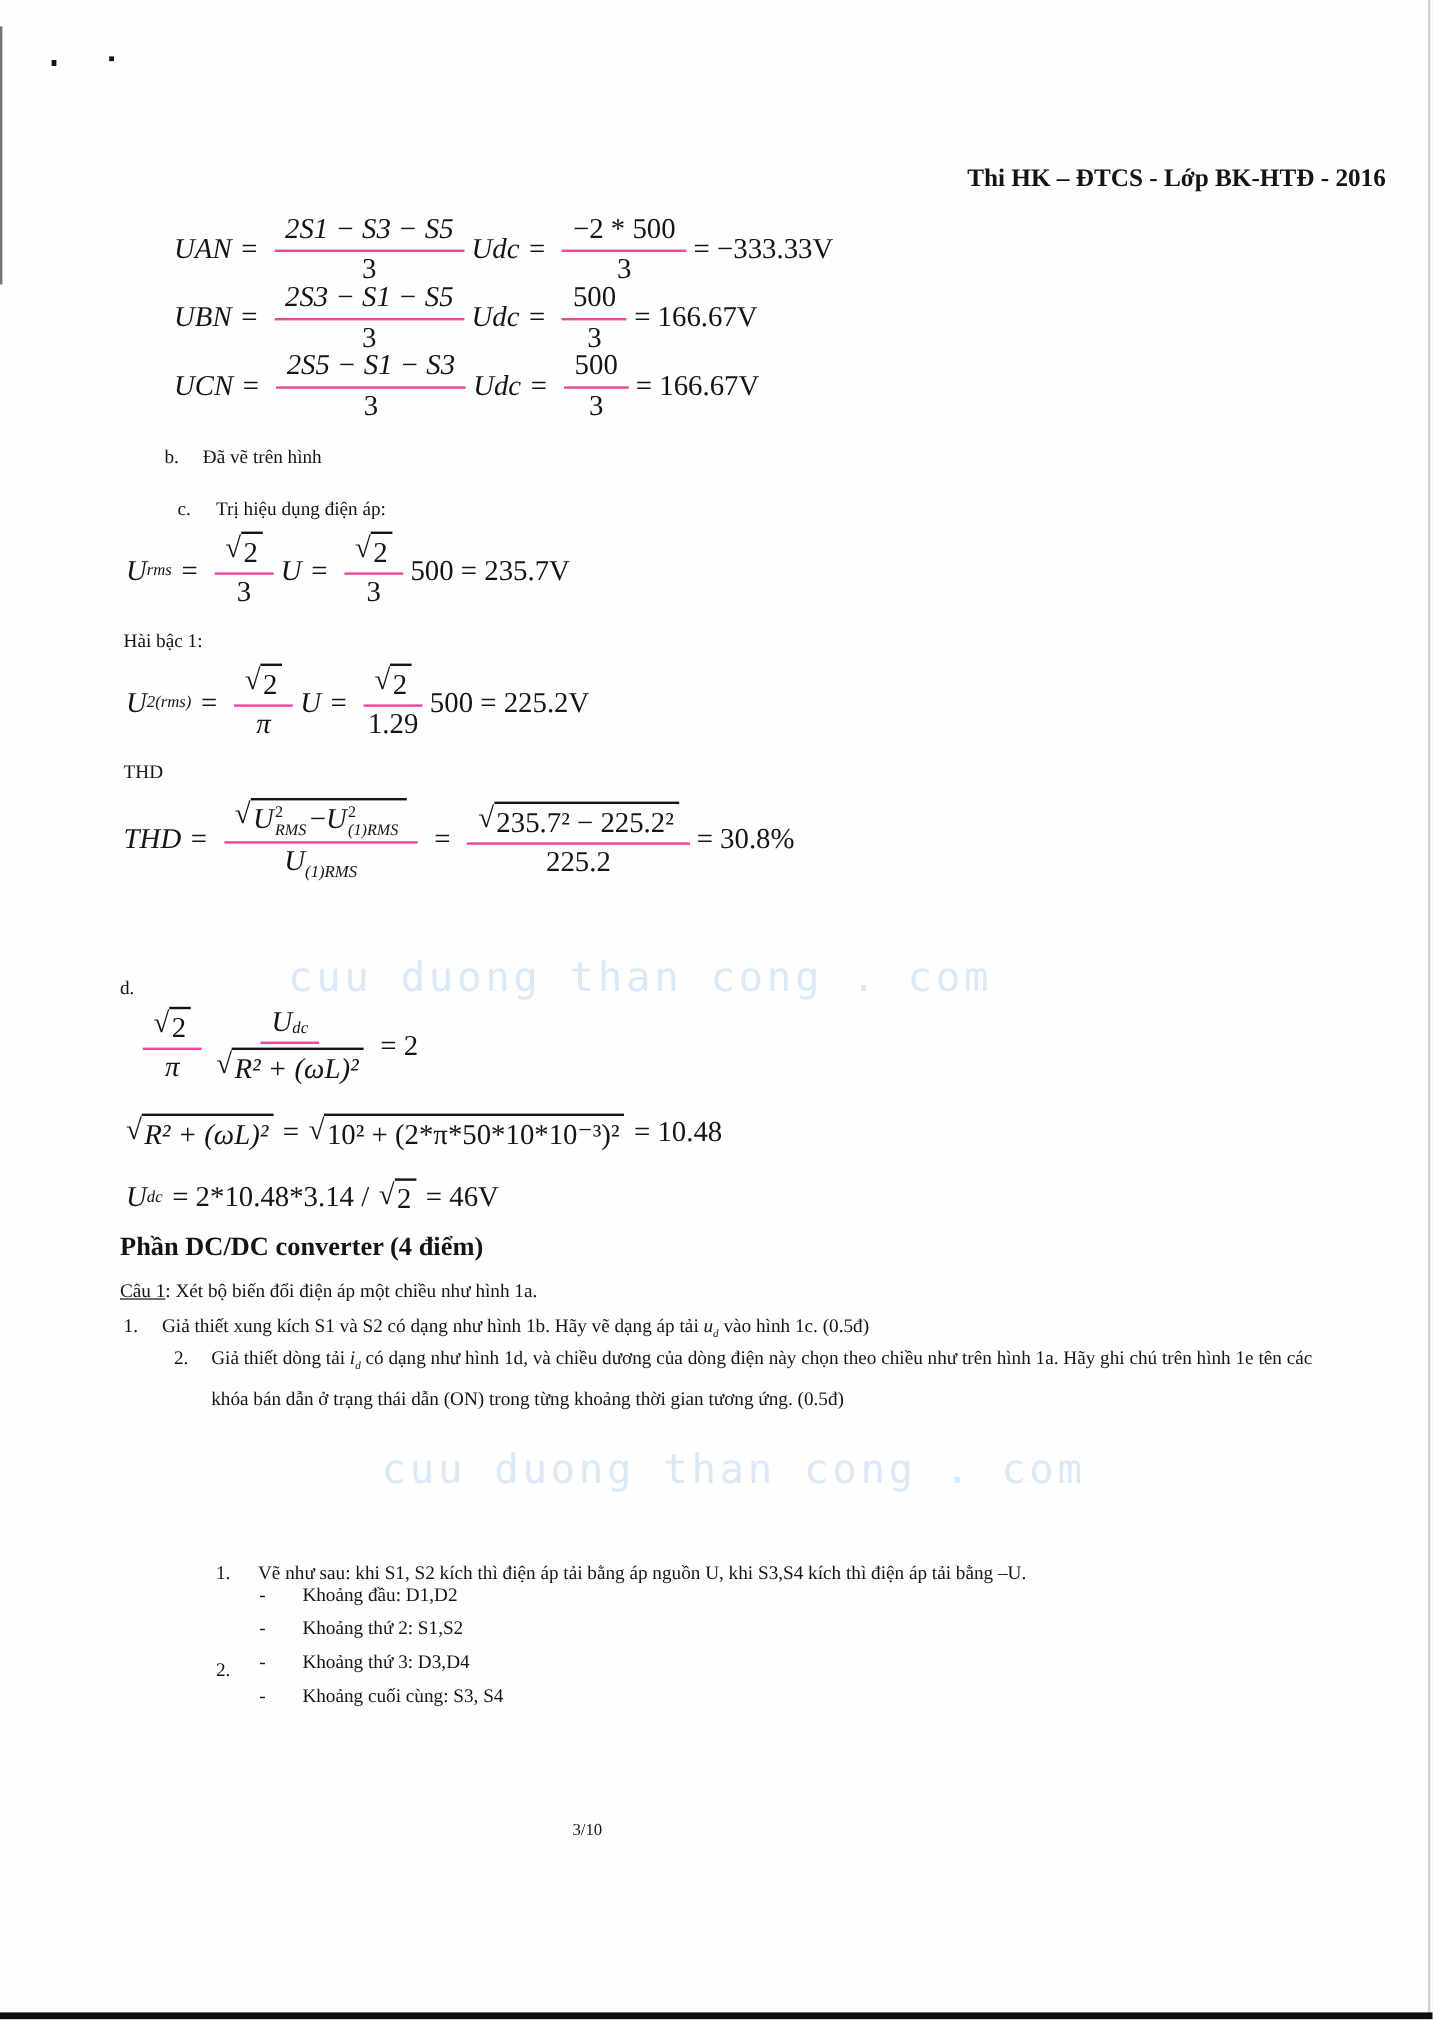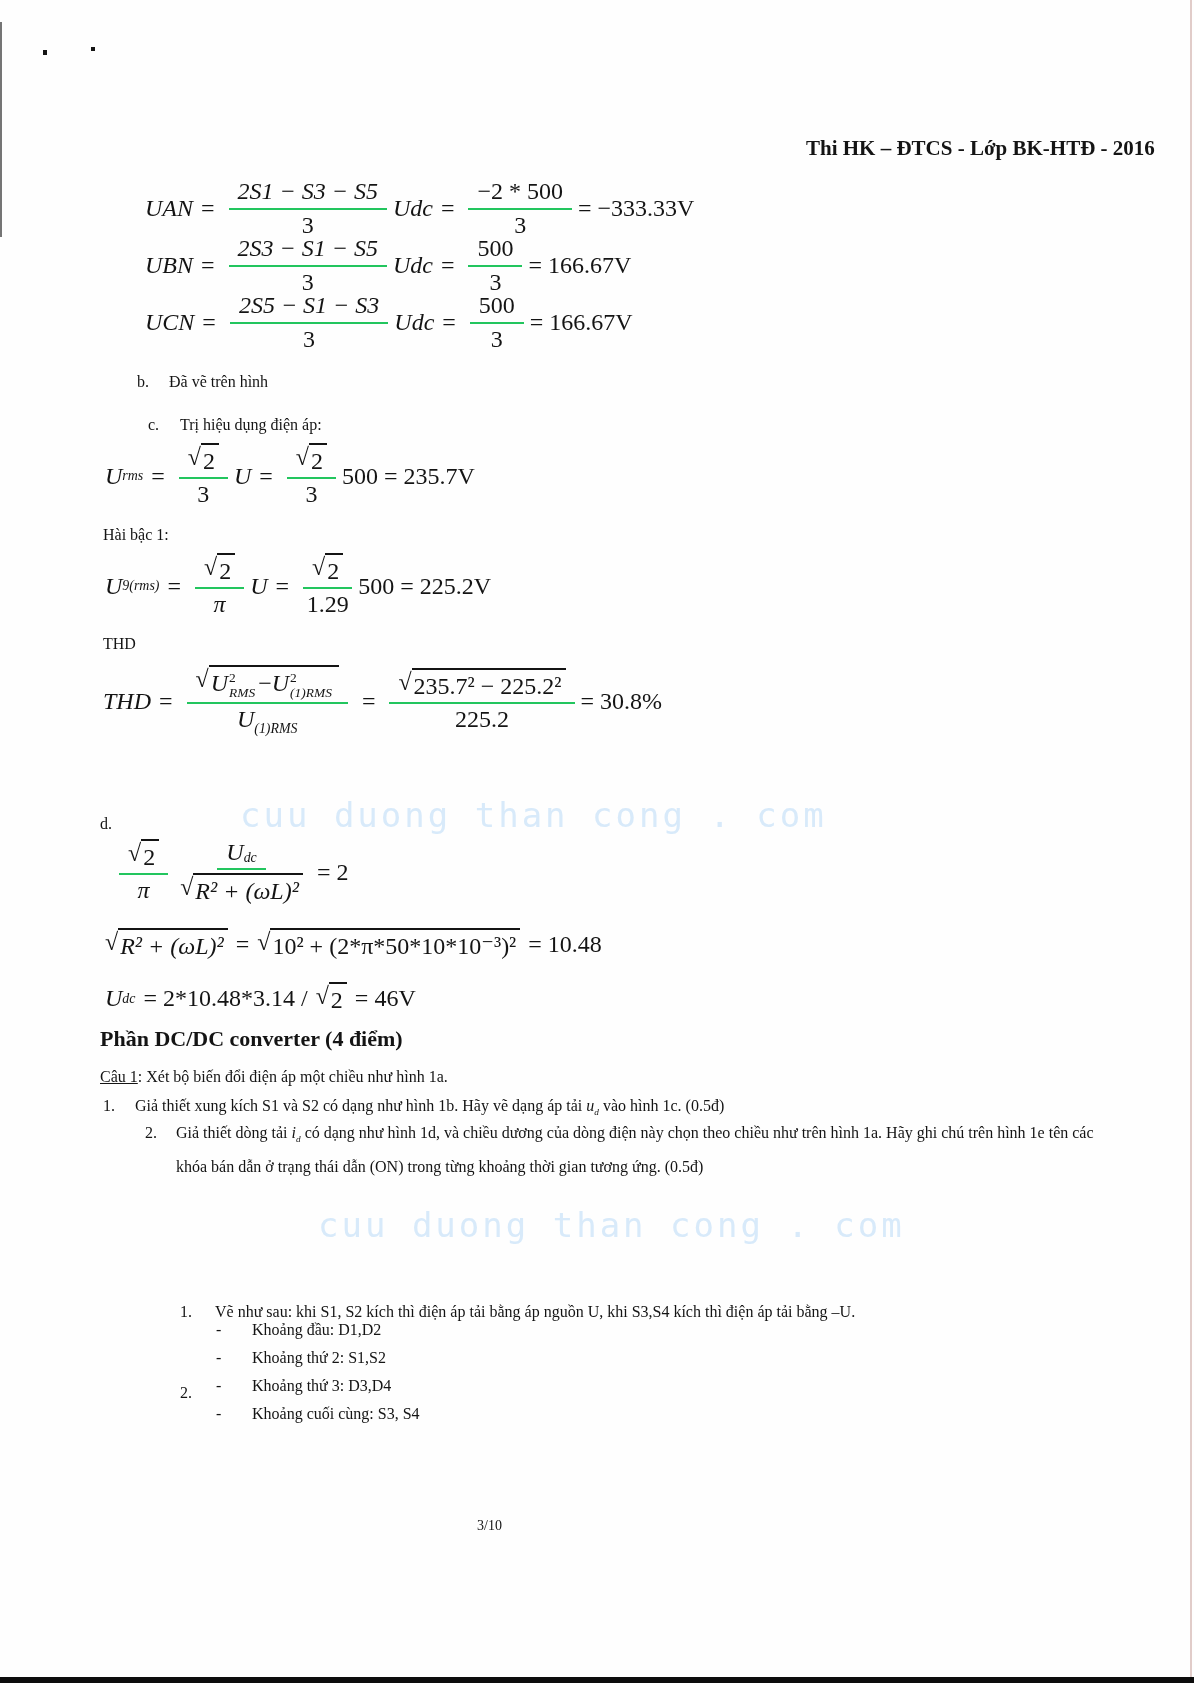--- a/index.html
+++ b/index.html
@@ -4,21 +4,21 @@
 <style>
   *{box-sizing:border-box;margin:0;padding:0}
   body{margin:0;background:#e9e9e9}
   .page{position:relative;width:1194px;height:1683px;background:#fefefe;
         font-family:"Liberation Serif","DejaVu Serif",serif;color:#141414;overflow:hidden}
   .abs{position:absolute}
   .header{font-weight:bold;font-size:21px;white-space:nowrap}
   
   .mrow{display:flex;align-items:center;font-size:24px;white-space:nowrap}
   .frac{display:inline-flex;flex-direction:column;align-items:center;margin:0 6px;text-align:center;line-height:1.22}
-  .frac>.num{padding:0 9px 1px;border-bottom:2px solid #22c55e;display:inline-flex;align-items:flex-end;justify-content:center}
+  .frac>.num{padding:0 9px 1px;border-bottom:2px solid #ec4899;display:inline-flex;align-items:flex-end;justify-content:center}
   .frac>.den{padding-top:1px}
   i,.it{font-style:italic}
   .sp{margin:0 8px}
   .sqrt{display:inline-flex;align-items:flex-start}
   .sqrt>.sign{line-height:1;transform:translateY(2px)}
   .sqrt>.vinc{border-top:2px solid #141414;padding:1px 4px 0 2px;line-height:1.25}
   sub{font-size:0.58em;font-style:italic}
   .ss{display:inline-flex;flex-direction:column;align-items:flex-start;font-size:0.56em;line-height:1.12;vertical-align:middle;margin:0 3px 0 1px}
   .ss .s-sub{font-style:italic}
   
@@ -133,21 +133,21 @@
         </span>
       <span class="den">3</span>
     </span>
     <span>500 = 235.7V</span>
   </div>
 
   <div class="abs body-text" style="left:103px;top:521px">Hài bậc 1:</div>
 
   <div class="abs mrow" style="left:105px;top:553px">
     <i>U</i>
-      <sub>9(rms)</sub>
+      <sub>2(rms)</sub>
     <span class="sp">=</span>
     <span class="frac">
       <span class="num">
           <span class="sqrt">
             <span class="sign">√</span>
             <span class="vinc">2</span>
           </span>
         </span>
       <span class="den it">π</span>
     </span>

